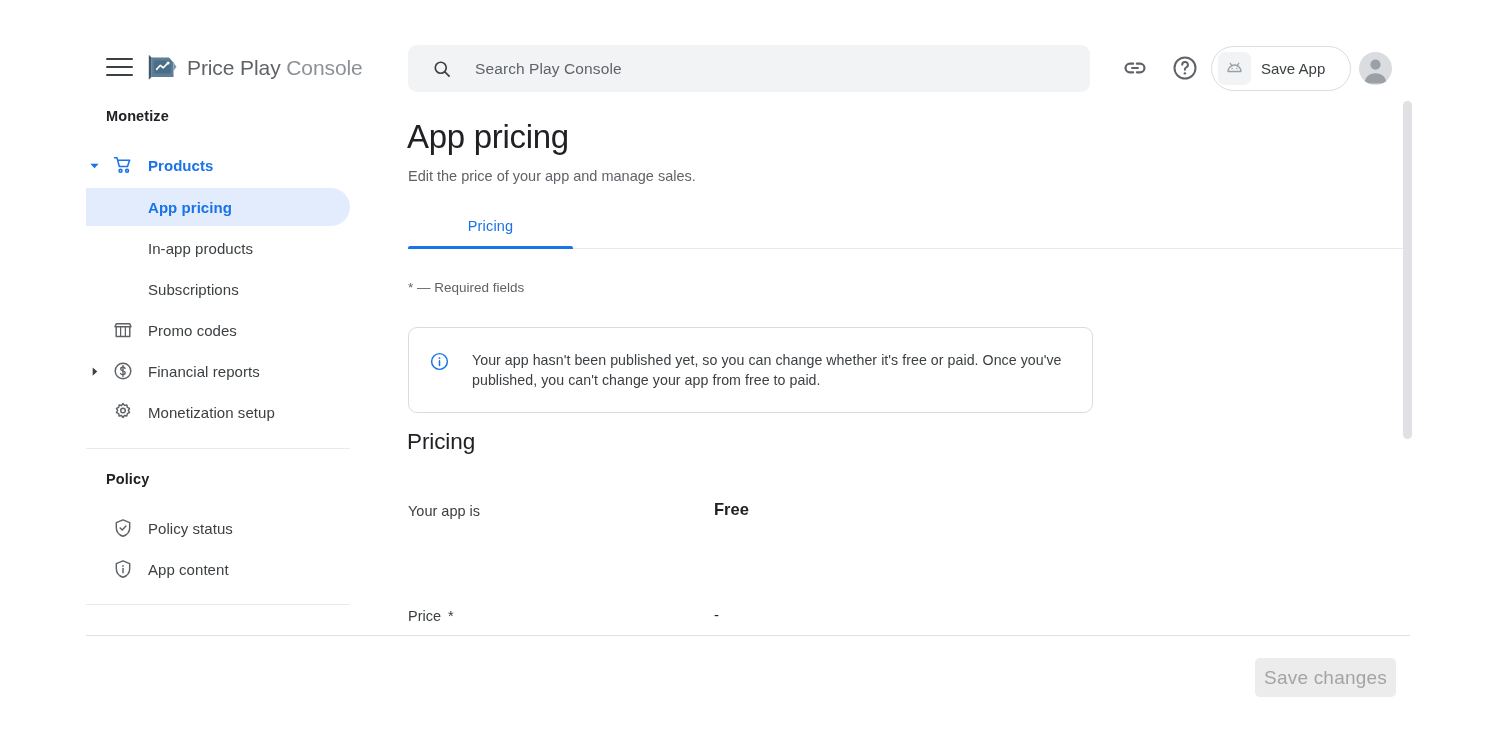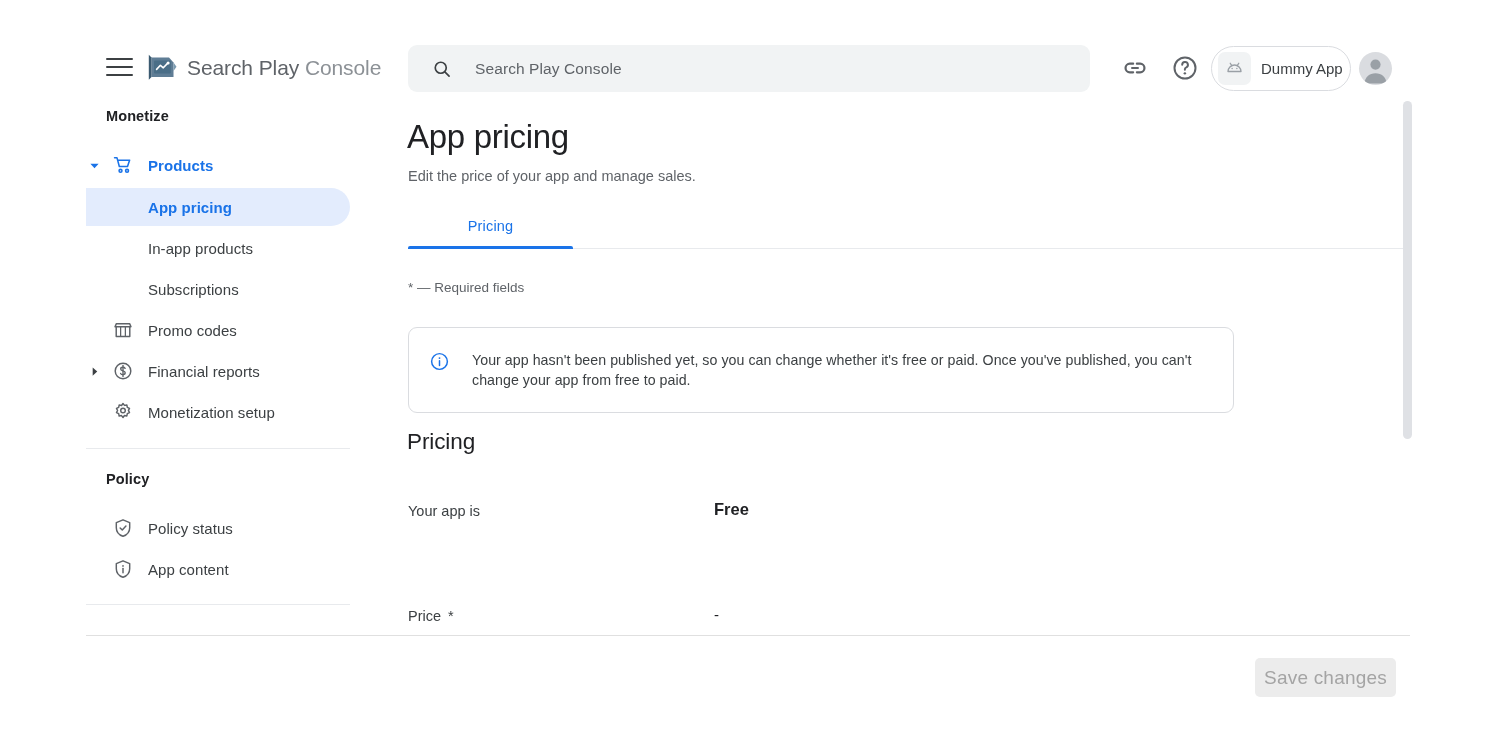--- a/index.html
+++ b/index.html
@@ -206,21 +206,21 @@
 
   .required-note {
     position: absolute;
     left: 28px; top: 180px;
     font-size: 13.5px; color: #5f6368;
   }
 
   .info-card {
     position: absolute;
     left: 28px; top: 227px;
-    width: 826px; min-height: 80px;
+    width: 685px; min-height: 80px;
     border: 1px solid #dadce0;
     border-radius: 9px;
     background: #fff;
     display: flex;
     padding: 22px 20px 22px 20px;
   }
   .info-card .iicon { flex: 0 0 auto; margin-top: 1px; color: #1a73e8; }
   .info-card .itext {
     margin-left: 22px;
     font-size: 14.2px; color: #3c4043; line-height: 20px;
@@ -314,21 +314,21 @@
     <div class="brand">
       <svg class="brand-logo" viewBox="0 0 30 30">
         <path d="M3.5 4.5 L21 4.5 L25.5 9.5 L25.5 24 L3.5 24 Z" fill="#5f7d95"></path>
         <path d="M3.5 4.5 L3.5 24 L0.8 26.8 L0.8 1.7 Z" fill="#3b5a70"></path>
         <rect x="6" y="7.5" width="16.8" height="13" rx="1.2" fill="#4a6e87"></rect>
         <polyline points="8.6,16.4 12.4,12.3 15.3,14.8 20,9.9" fill="none" stroke="#ffffff" stroke-width="1.6" stroke-linecap="round" stroke-linejoin="round"></polyline>
         <circle cx="20.1" cy="9.9" r="1.5" fill="#ffffff"></circle>
         <path d="M25.5 9.5 L28.5 13.8 L25.5 18" fill="#7c9bb0"></path>
       </svg>
       <div class="brand-text">
-        <span class="t1">Search Play</span><span> </span><span class="t2">Console</span>
+        <span class="t1">Price Play</span><span> </span><span class="t2">Console</span>
       </div>
     </div>
 
     <div class="searchbar">
       <svg class="sicon" width="20" height="20" viewBox="0 0 24 24">
         <circle cx="10.5" cy="10.5" r="6.6" fill="none" stroke="#3c4043" stroke-width="2"></circle>
         <line x1="15.4" y1="15.4" x2="20.5" y2="20.5" stroke="#3c4043" stroke-width="2" stroke-linecap="round"></line>
       </svg>
       <span class="sph">Search Play Console</span>
     </div>
@@ -348,21 +348,21 @@
     <div class="app-pill">
       <div class="appicon">
         <svg width="21" height="21" viewBox="0 0 24 24">
           <path d="M4.6 15.4a7.4 7.4 0 0 1 14.8 0z" fill="none" stroke="#9aa0a6" stroke-width="1.6" stroke-linejoin="round"></path>
           <line x1="7.1" y1="6.0" x2="8.9" y2="8.8" stroke="#9aa0a6" stroke-width="1.5" stroke-linecap="round"></line>
           <line x1="16.9" y1="6.0" x2="15.1" y2="8.8" stroke="#9aa0a6" stroke-width="1.5" stroke-linecap="round"></line>
           <circle cx="9.3" cy="12.1" r="0.85" fill="#9aa0a6"></circle>
           <circle cx="14.7" cy="12.1" r="0.85" fill="#9aa0a6"></circle>
         </svg>
       </div>
-      <span class="applabel">Dummy App</span>
+      <span class="applabel">Save App</span>
     </div>
 
     <div class="avatar">
       <svg width="33" height="33" viewBox="0 0 33 33">
         <circle cx="16.5" cy="12.6" r="5.1" fill="#9aa0a6"></circle>
         <path d="M5.6 31.5c0-6.1 4.9-10.2 10.9-10.2s10.9 4.1 10.9 10.2z" fill="#9aa0a6"></path>
       </svg>
     </div>
   </div>
 

